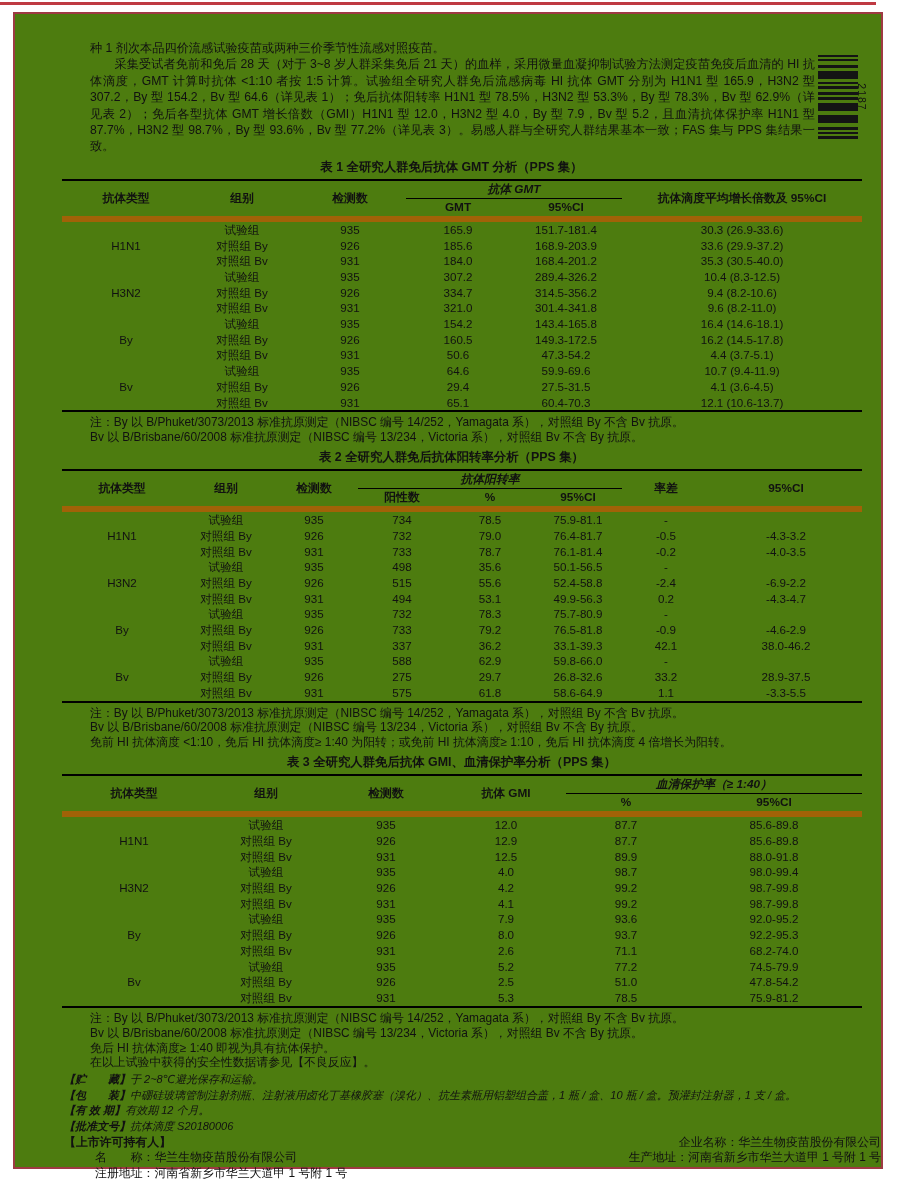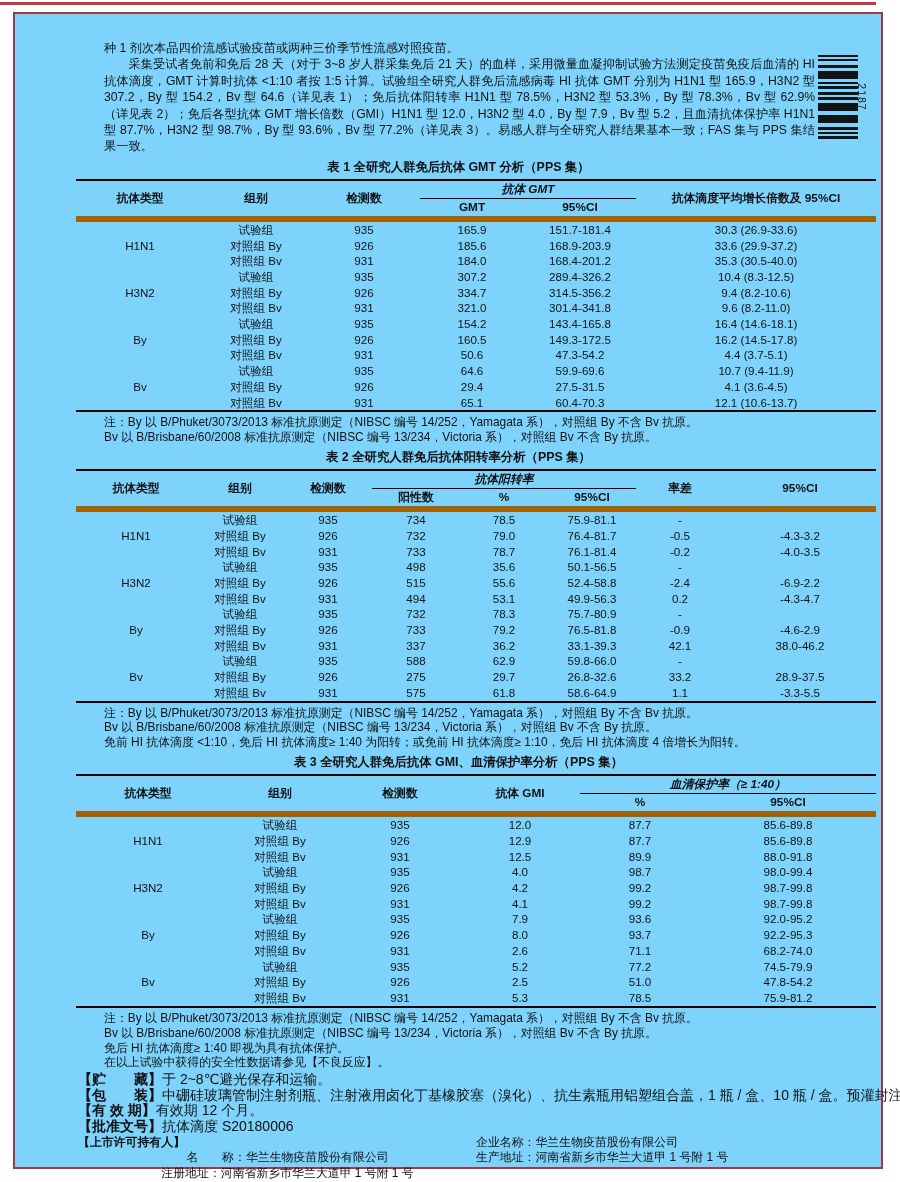--- a/index.html
+++ b/index.html
@@ -1,40 +1,40 @@
 <!DOCTYPE html>
 <html lang="zh"><head>
 <meta charset="utf-8">
 <style>
   * { margin:0; padding:0; box-sizing:border-box; }
   html,body { width:900px; height:1182px; background:#ffffff; overflow:hidden;
     font-family:"Liberation Sans","DejaVu Sans",sans-serif; color:#111; }
   .top-line { position:absolute; left:0; top:2px; width:876px; height:3px; background:#bf3a42; }
   .sheet { position:absolute; left:13px; top:12px; width:870px; height:1157px;
-    border:2px solid #9e3a43; background:#7dd3fc;padding-left:14px; }
+    border:2px solid #9e3a43; background:#4d7c0f; }
   .content { position:relative; width:100%; height:100%; padding-top:26px; }
   .intro { margin:0 66px 0 75px; font-size:12.2px; line-height:16.4px; text-align:justify; }
   .intro .p2 { text-indent:2em; }
   .tbl-title { margin:4px 40px 3px 47px; text-align:center; font-weight:700; font-size:12.4px; }
   table.datatable { margin-left:47px; width:800px; border-collapse:collapse;
     border-top:2.2px solid #000; border-bottom:2.6px solid #000;
     font-size:11.6px; table-layout:fixed; }
   table.datatable thead { border-bottom:6px solid #a16207; }
   table.datatable th { font-weight:700; font-size:11.8px; padding:1px 0; line-height:15px; text-align:center; vertical-align:middle; }
   table.datatable th.grp { border-bottom:1.4px solid #000;font-style:italic; }
   table.datatable td { text-align:center; padding:0; line-height:15.7px; vertical-align:middle; }
   .notes { margin:3px 40px 2px 75px; font-size:11.9px; line-height:14.9px; }
-  .kv { margin-left:49px; margin-right:20px; font-size:14px; line-height:15.4px; white-space:nowrap; }
+  .kv { margin-left:49px; margin-right:20px; font-size:11px; line-height:15.4px; white-space:nowrap;font-style:italic; }
   .kv .lab { font-weight:700; }
   .contacts { display:flex; margin-left:49px; margin-top:1px; font-size:11.9px; line-height:15.3px; }
   .col-left { width:388px; }
   .col-right { flex:1; }
   .contacts .head { font-weight:700; }
-  .col-left .row { padding-left:31px;text-align:center; }
-  .col-right .row { padding-left:10px; }
+  .col-left .row { padding-left:31px; }
+  .col-right .row { padding-left:10px;text-align:right; }
   .barcode { position:absolute; left:818px; top:55px; width:40px; height:95px; }
   .barcode .bar { position:absolute; left:0; width:40px; background:#141414; }
   .barcode .num { position:absolute; left:30px; top:36px; font-size:10.5px; letter-spacing:1px;
     transform:rotate(90deg); transform-origin:center; white-space:nowrap; }
 </style>
 </head>
 <body>
 
 <div class="top-line"></div>
 

